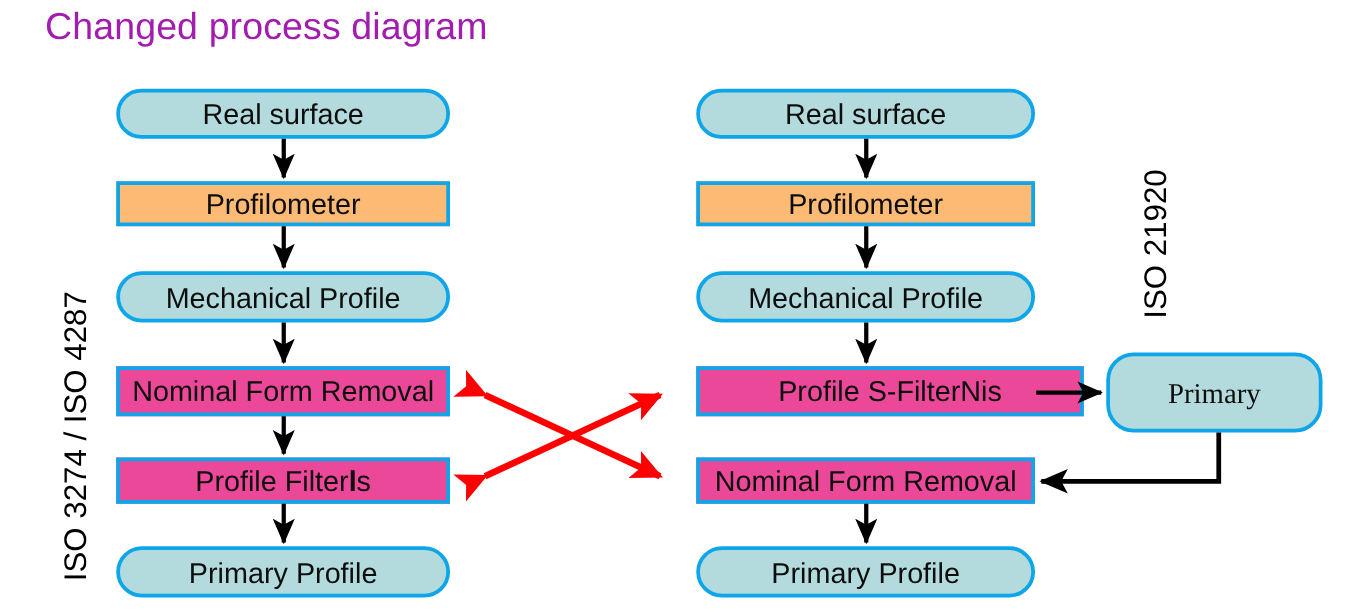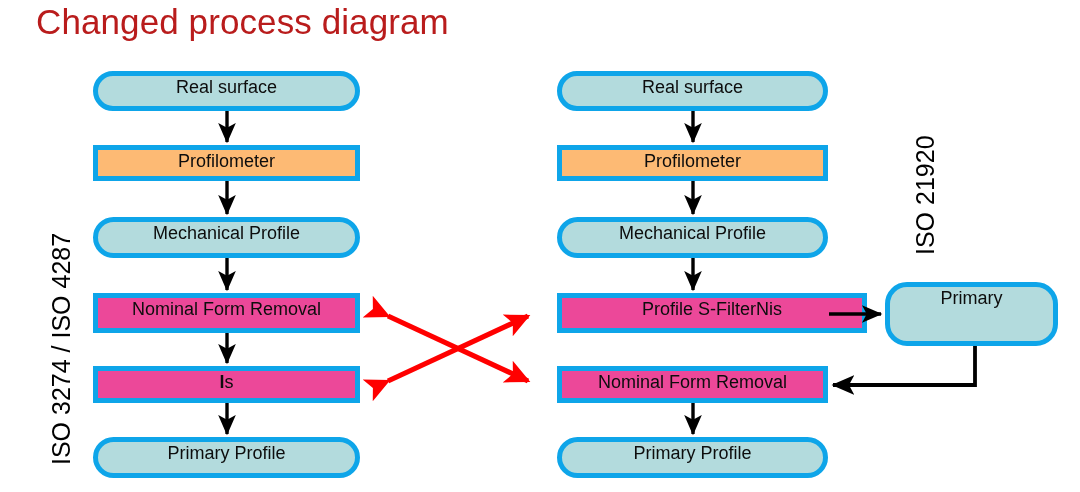--- a/index.html
+++ b/index.html
@@ -14,23 +14,23 @@
     overflow: hidden;
     font-family: "Liberation Sans", sans-serif;
     color: #000000;
   }
 
   
   #slide-title {
     position: absolute;
     left: 36px;
     top: 2px;
-    font-size: 35px;
+    font-size: 30px;
     line-height: 40px;
-    color: #b91c1c;
+    color: #a21caf;
     white-space: nowrap;
     letter-spacing: 0.1px;
   }
 
   
   .axis-label {
     position: absolute;
     font-size: 25px;
     line-height: 27px;
     color: #000000;
@@ -38,25 +38,26 @@
     transform-origin: 0 0;
     transform: rotate(-90deg);
   }
   #label-left  { left: 48px;  top: 465px; }
   #label-right { left: 912px; top: 255px; }
 
   
   .node {
     position: absolute;
     box-sizing: border-box;
-    border: 5px solid #0ea5e9;
+    border: 3px solid #0ea5e9;
     display: flex;
+    align-items: center;
     justify-content: center;
     text-align: center;
-    font-size: 18px;
+    font-size: 23px;
     line-height: 22px;
     color: #0d0d0d;
     white-space: nowrap;
   }
   .node.pill {
     background: #b3dbdd;
     border-radius: 999px;
   }
   .node.rect-grey {
     background: #fdba74;
@@ -104,20 +105,21 @@
 
 <div class="node pill" style="left:93px; top:217px; width:267px; height:41px;">
   <span>Mechanical Profile</span>
 </div>
 
 <div class="node rect-orange" style="left:93px; top:293px; width:267px; height:40px;">
   <span>Nominal Form Removal</span>
 </div>
 
 <div class="node rect-orange" style="left:93px; top:366px; width:267px; height:37px;">
+  <span>Profile Filter </span>
     <span class="bold">l</span>
     <span>s</span>
 </div>
 
 <div class="node pill" style="left:93px; top:437px; width:267px; height:41px;">
   <span>Primary Profile</span>
 </div>
 
 <div class="node pill" style="left:557px; top:71px; width:271px; height:40px;">
   <span>Real surface</span>
@@ -137,21 +139,21 @@
 </div>
 
 <div class="node rect-orange" style="left:557px; top:366px; width:271px; height:37px;">
   <span>Nominal Form Removal</span>
 </div>
 
 <div class="node pill" style="left:557px; top:437px; width:271px; height:41px;">
   <span>Primary Profile</span>
 </div>
 
-<div class="node bubble" style="left:885px; top:282px; width:173px; height:64px; flex-direction:row;">
+<div class="node bubble" style="left:885px; top:282px; width:173px; height:64px; flex-direction:row;font-family:Liberation Serif, serif;">
   <span>Primary</span>
 </div>
 
 <svg id="connectors" viewBox="0 0 1080 492">
   <defs>
     <marker id="ah" markerWidth="7" markerHeight="7" refX="5.6" refY="3" orient="auto" markerUnits="strokeWidth">
       <path d="M0,0.4 L6,3 L0,5.6 L1.4,3 Z" fill="#000000"></path>
     </marker>
     <marker id="ahr" markerWidth="5.2" markerHeight="5.2" refX="4.3" refY="2.6" orient="auto" markerUnits="strokeWidth">
       <path d="M0,0.3 L4.8,2.6 L0,4.9 L1.1,2.6 Z" fill="#ff0000"></path>

